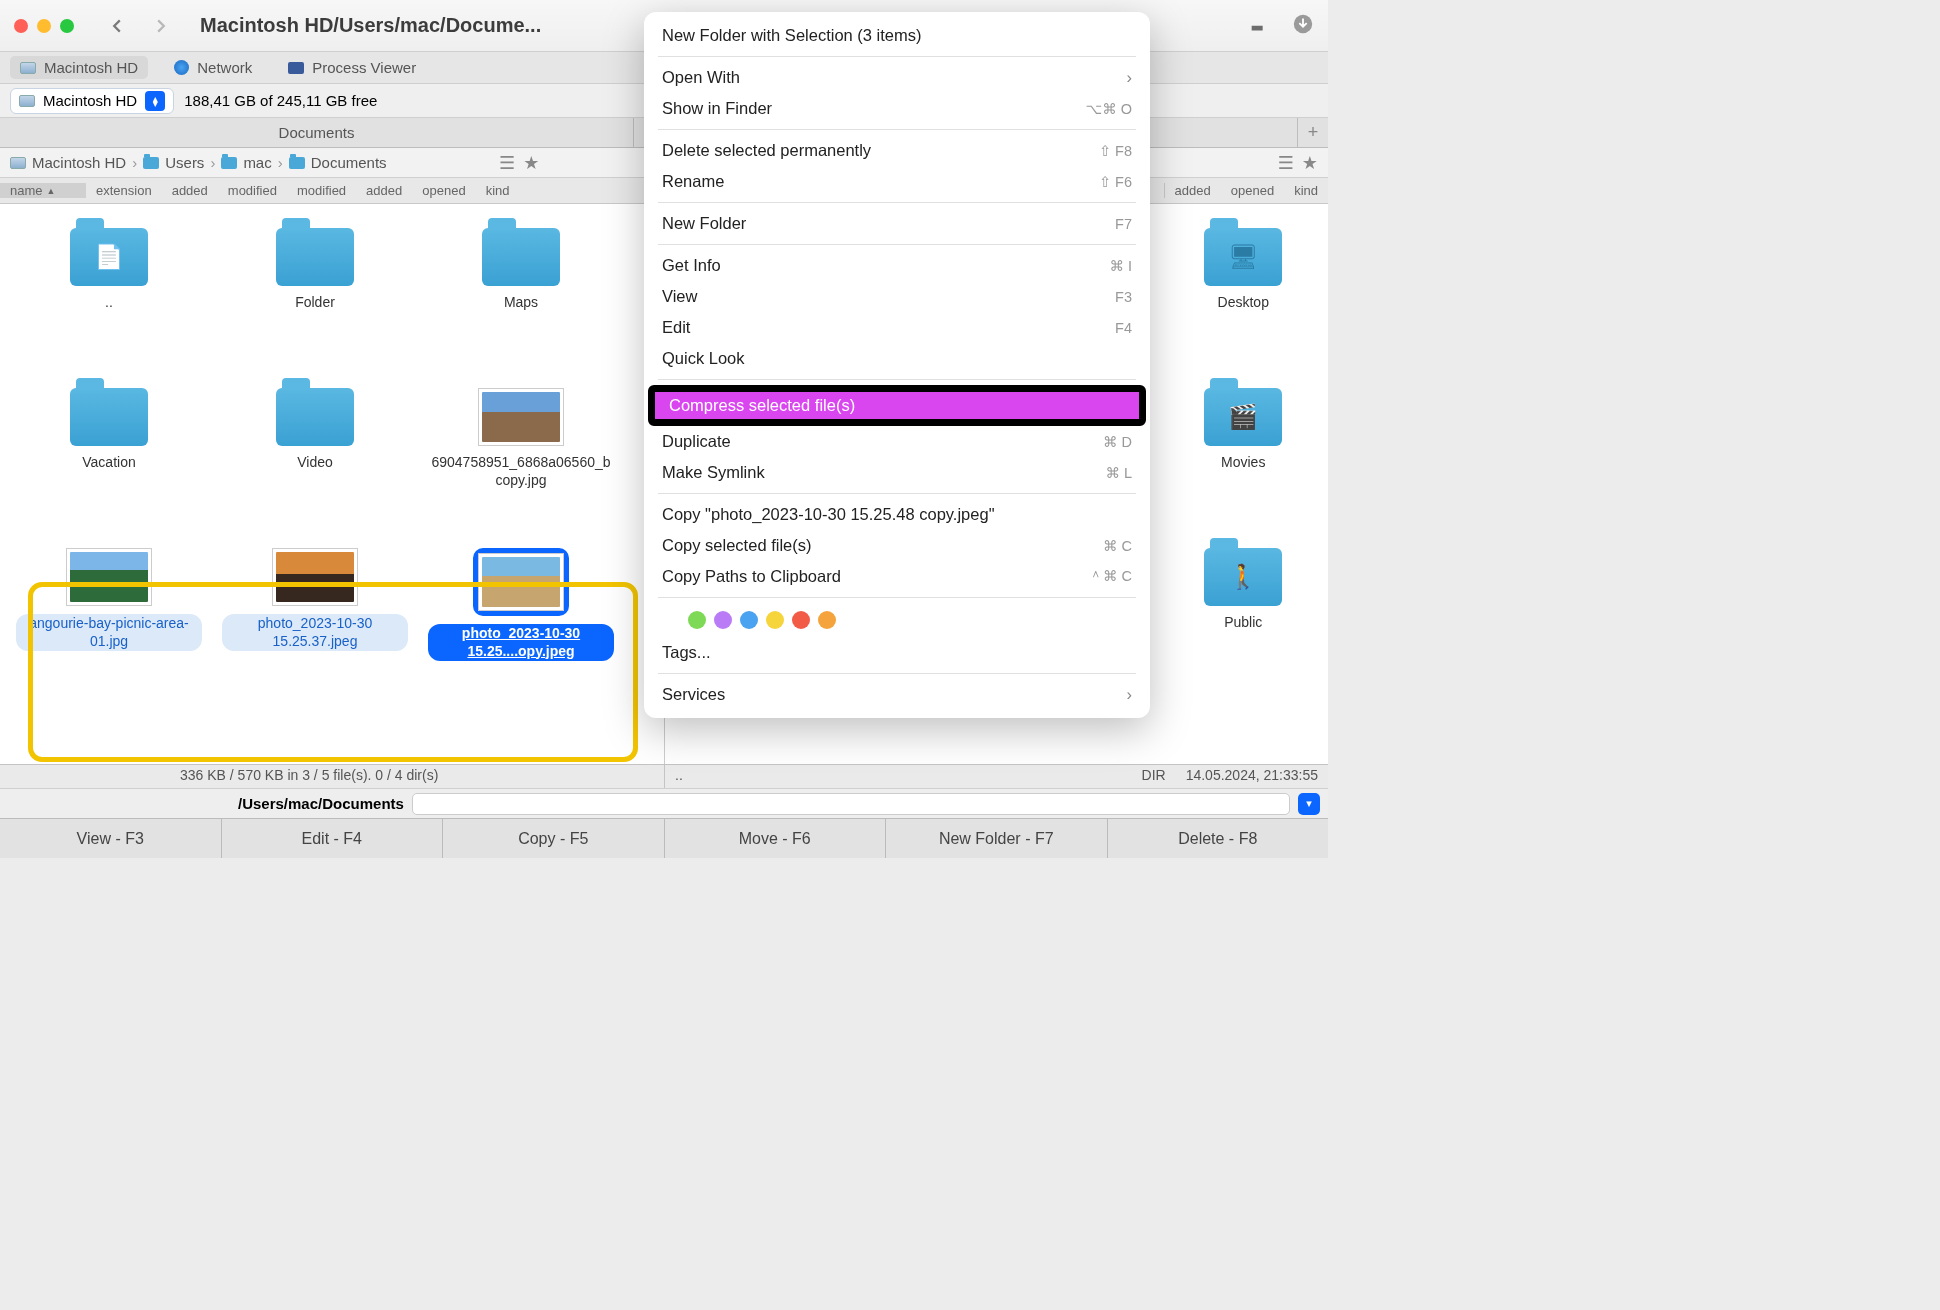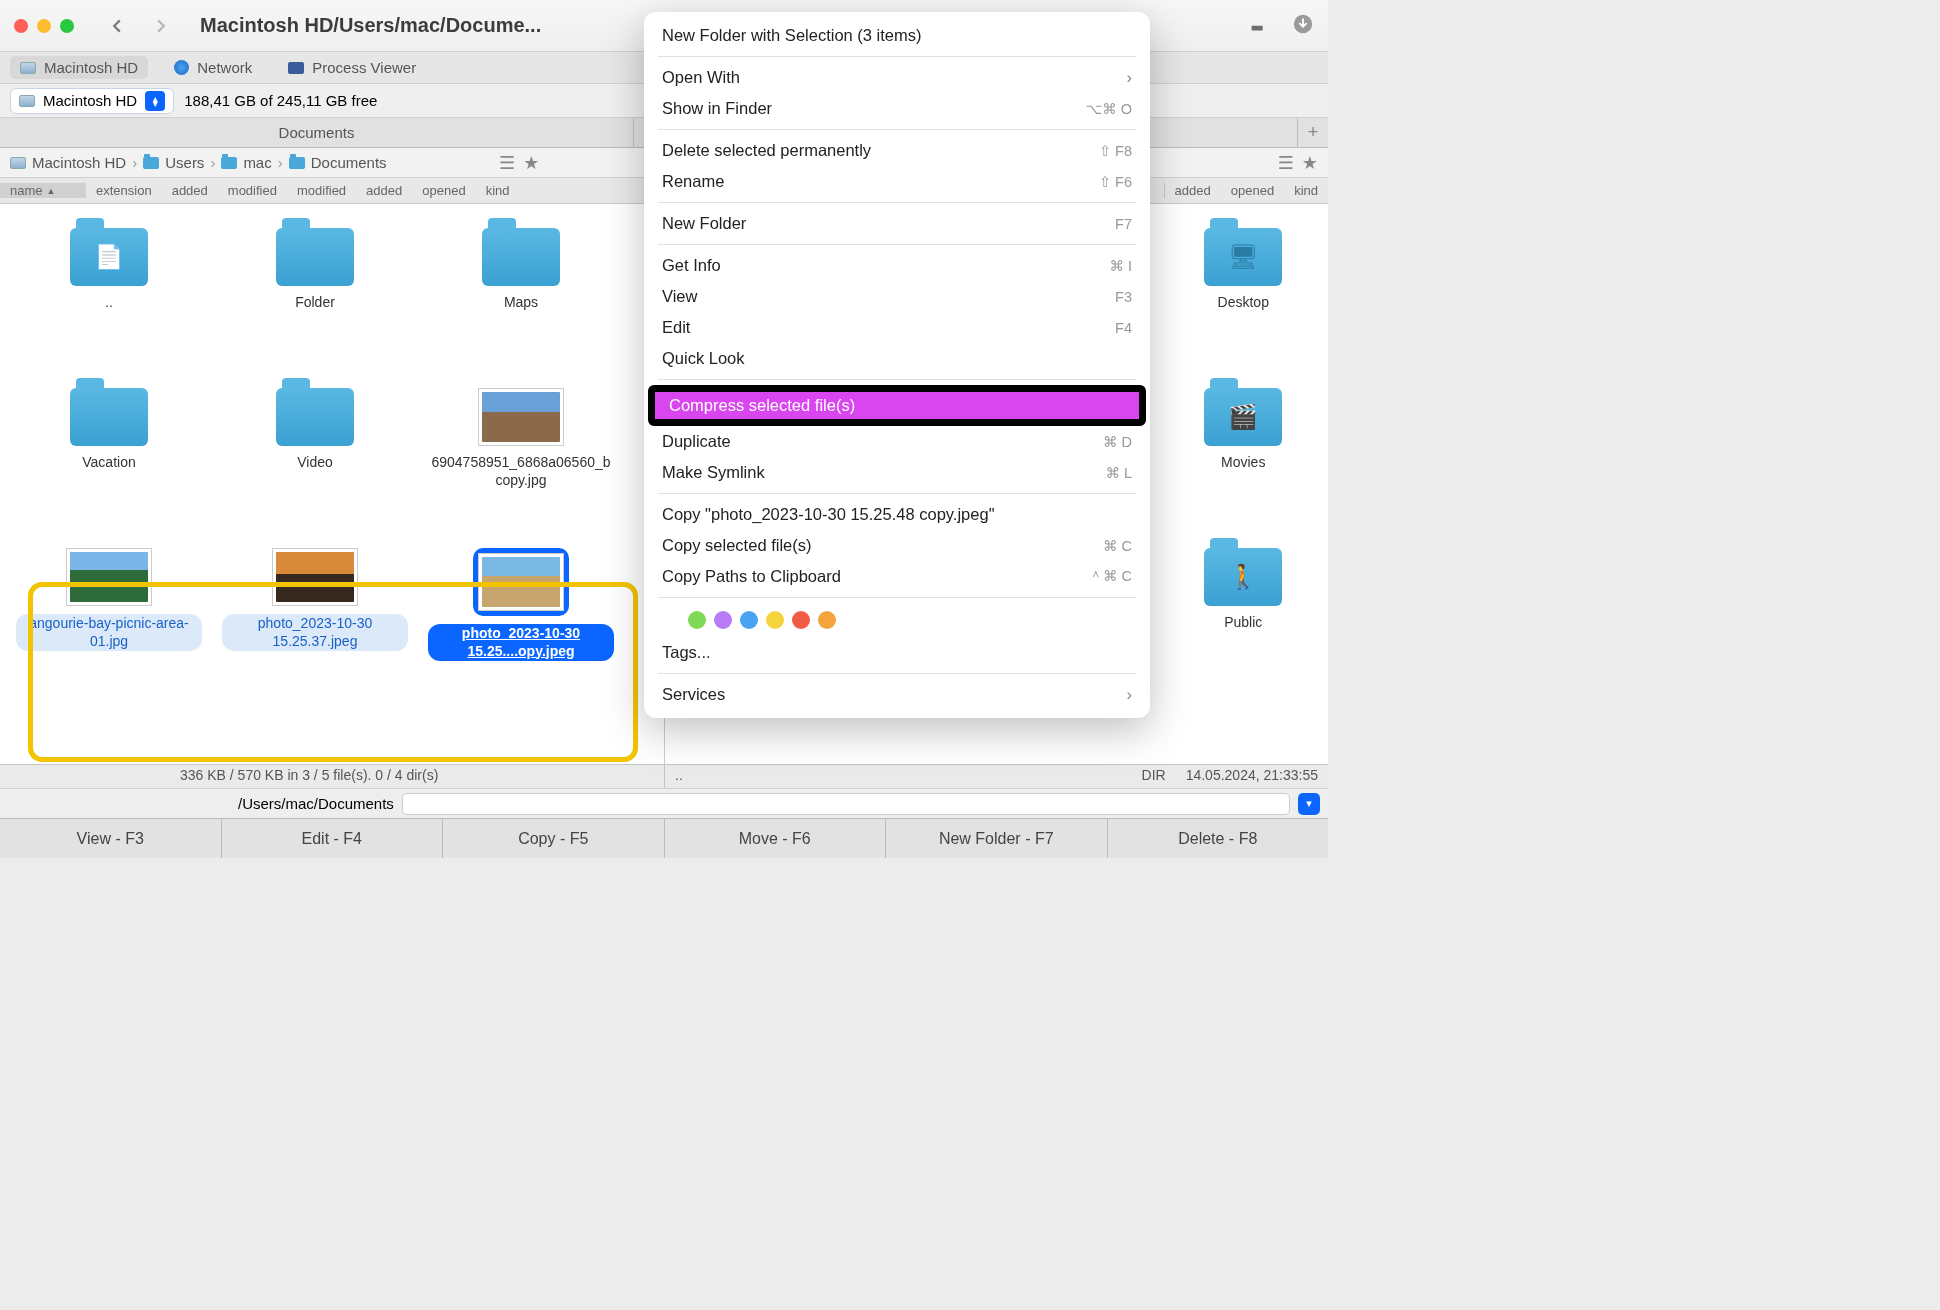--- a/index.html
+++ b/index.html
@@ -281,21 +281,21 @@
 
 <div class="statusbar">
   <div class="cell-status" style="width:50%;padding-left:180px;">336 KB / 570 KB in 3 / 5 file(s). 0 / 4 dir(s)</div>
   <div class="cell-status" style="width:10px;border-left:1px solid #c4c4c4;">..</div>
   <div style="flex:1"></div>
   <div class="cell-status">DIR</div>
   <div class="cell-status">14.05.2024, 21:33:55</div>
 </div>
 
 <div class="pathbar">
-  <span style="padding-left:230px;">/Users/mac/Documents</span>
+  <span style="padding-left:230px;font-weight:bold;">/Users/mac/Documents</span>
   <div class="path-input"></div>
   <div class="path-dd">▾</div>
 </div>
 
 <div class="fnbar">
   <div class="fnbtn">View - F3</div>
   <div class="fnbtn">Edit - F4</div>
   <div class="fnbtn">Copy - F5</div>
   <div class="fnbtn">Move - F6</div>
   <div class="fnbtn">New Folder - F7</div>

